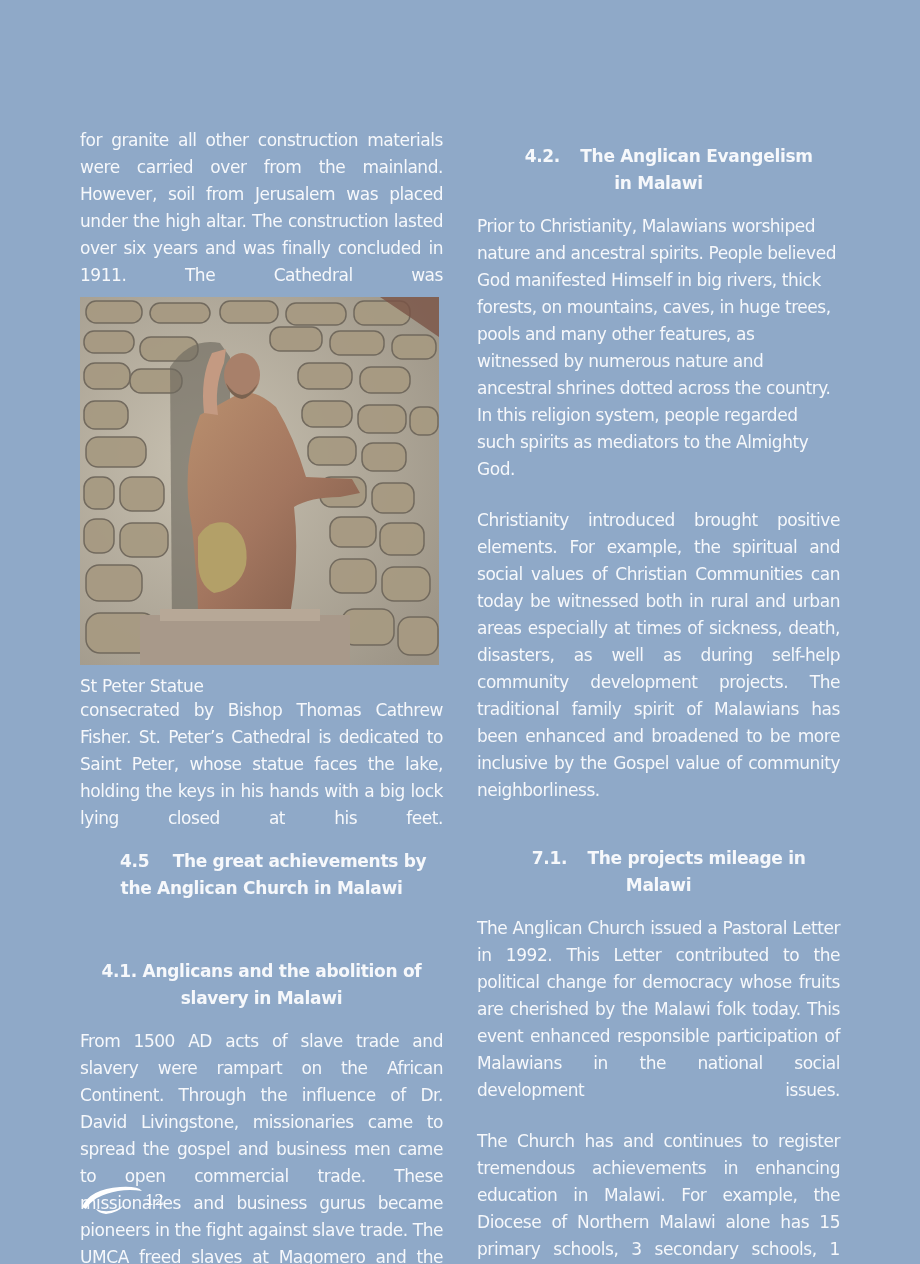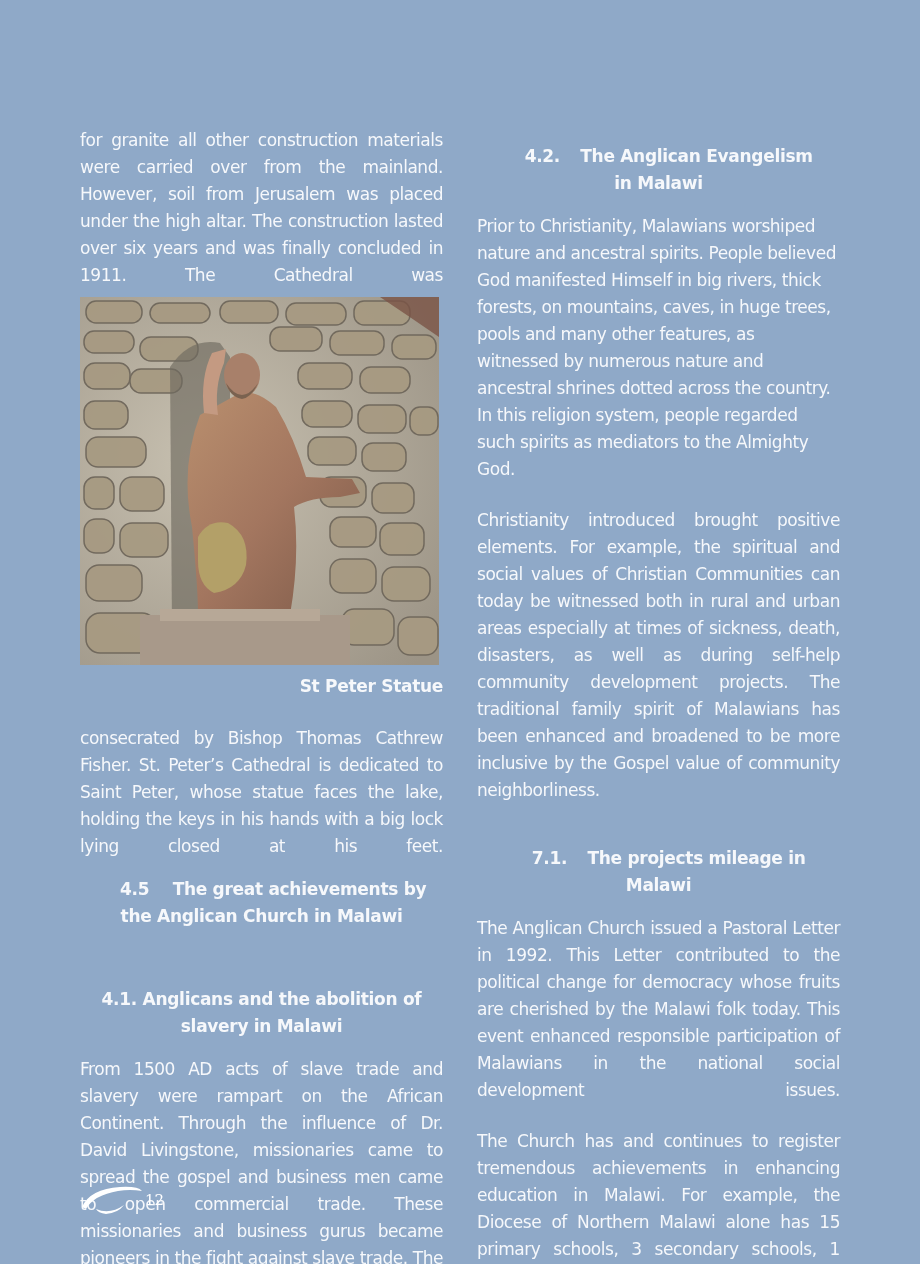--- a/index.html
+++ b/index.html
@@ -25,25 +25,25 @@
   .h .num { display: inline-block; width: 76px; }
   .gap { height: 24.3px; }
   .figure {
     width: 359px; height: 368px;
     margin: 8px 0 0 0;
     position: relative;
     overflow: hidden;
     background: #b9b2a3;
   }
   .caption {
-    text-align: right; font-weight: bold;
+    text-align: left; font-weight: normal;
     margin: 8px 0 0 0; height: 24px;
     letter-spacing: -0.3px;
   }
-  .after-caption { margin-top: 28px; }
+  .after-caption { }
   .page-num {
     position: absolute; left: 80px; top: 1183px;
     width: 64px; height: 36px;
   }
   .page-num span {
     position: absolute; left: 21px; top: 8px;
     font-family: "DejaVu Serif", serif; font-size: 15px; color: #ffffff;
     letter-spacing: 0;
     margin-left: 44px;
   }

